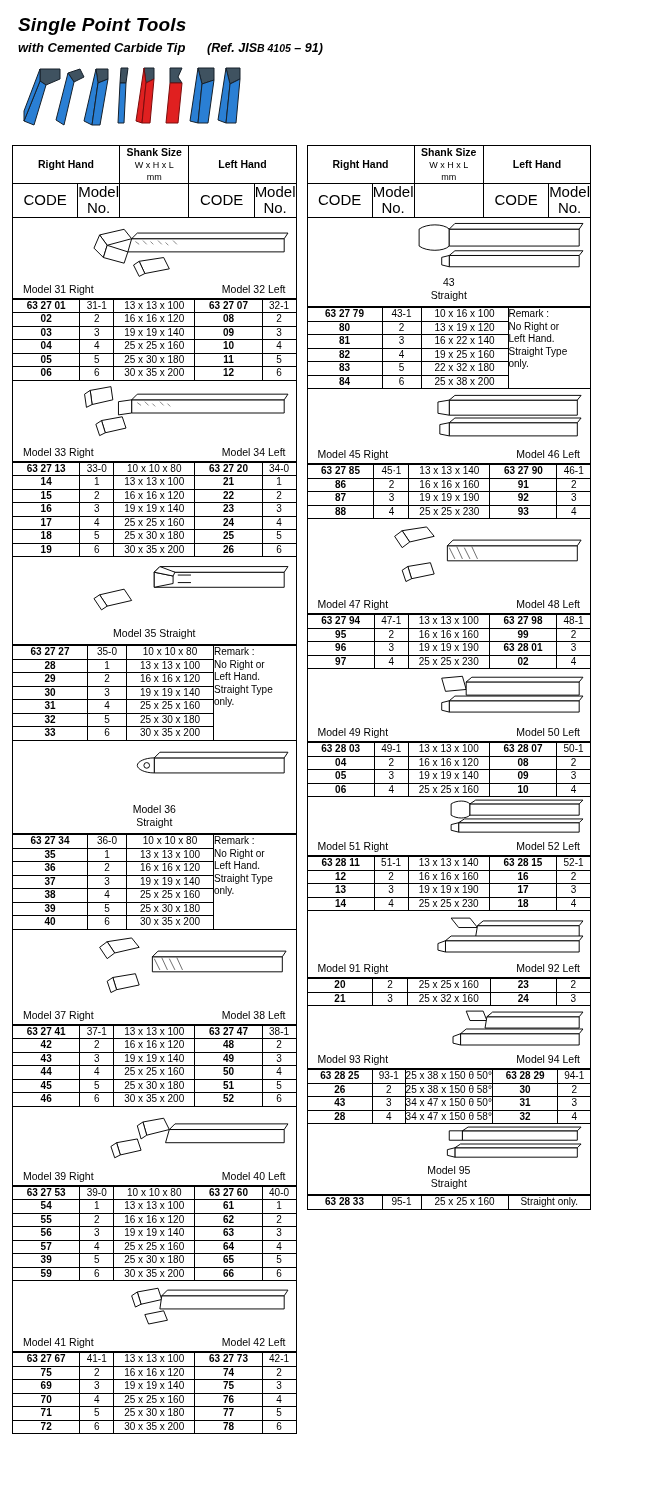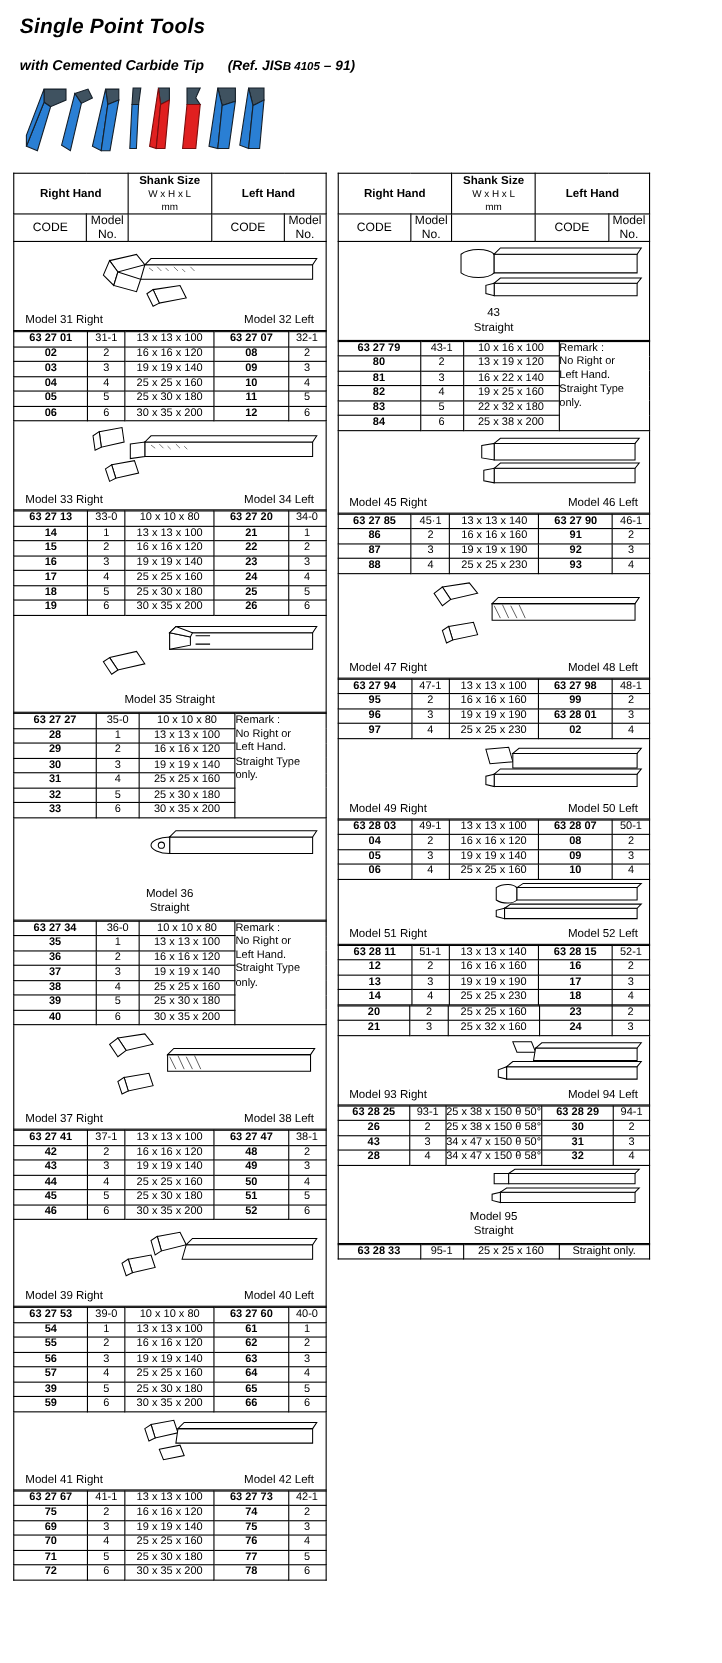--- a/index.html
+++ b/index.html
@@ -11,40 +11,40 @@
     -webkit-font-smoothing:antialiased;
   }
   .page{width:603px;position:relative;padding:0;box-sizing:border-box;}
 
   
   .hdr{padding:14px 0 0 18px;}
   .hdr h1{
     font-size:19px;font-style:italic;font-weight:bold;margin:0;letter-spacing:.2px;
   }
   .hdr .sub{
-    font-size:13px;font-style:italic;font-weight:bold;margin-top:16px;
+    font-size:13px;font-style:italic;font-weight:bold;margin-top:4px;
   }
   .hdr .ref{font-size:12.5px;font-style:italic;font-weight:bold;margin-left:18px;}
   .hdr .ref .small{font-size:10.5px;}
 
   
   .toolstrip{margin:8px 0 10px 20px;height:72px;position:relative;}
 
   
   .cols{display:flex;gap:10px;padding:0 12px 18px 12px;box-sizing:border-box;}
   .col{width:309px;}
 
   
   table.t{border-collapse:collapse;width:100%;font-size:10px;}
   table.t td,table.t th{border:1px solid #000;padding:0;}
   .hdrrow td{
     text-align:center;font-weight:bold;font-size:10.5px;padding:3px 1px;
     line-height:1.15;
   }
-  .hdrrow2 td{text-align:center;font-size:11px;padding:2px 1px;line-height:1.1;}
+  .hdrrow2 td{text-align:center;font-size:15px;padding:2px 1px;line-height:1.1;}
 
   .bandwrap{border:1px solid #000;border-top:none;}
   .band{position:relative;overflow:hidden;}
   .bandlabels{display:flex;justify-content:space-between;font-size:10.5px;
     padding:1px 10px 3px 10px;}
   .bandlabels span{font-weight:normal;}
   .bandlabels .b{font-weight:normal;}
 
   .datarow td{font-size:10px;padding:1px 2px;line-height:1.25;}
   .code{font-weight:bold;text-align:center;white-space:nowrap;}
@@ -862,20 +862,36 @@
                 <td class="c-code code">14</td>
                 <td class="c-mod mod">4</td>
                 <td class="c-shank shank">25 x 25 x 230</td>
                 <td class="c-code code">18</td>
                 <td class="c-mod mod">4</td>
               </tr>
             </tbody>
           </table>
         </div>
         <div class="blk">
+          <div class="bandwrap">
+          <div class="band">
+              <svg class="ill" viewBox="0 0 300 50" height="50">
+      <path d="M152 6 L172 6 L180 16 L160 16 Z" fill="#fff" stroke="#000"></path>
+      <path d="M180 14 L288 14 L288 26 L178 26 Z" fill="#fff" stroke="#000"></path>
+      <path d="M180 14 L186 9 L292 9 L288 14 Z" fill="#fff" stroke="#000"></path>
+      <path d="M146 30 L288 30 L288 42 L146 42 Z" fill="#fff" stroke="#000"></path>
+      <path d="M146 30 L152 25 L292 25 L288 30 Z" fill="#fff" stroke="#000"></path>
+      <path d="M146 30 L138 33 L138 40 L146 42 Z" fill="#fff" stroke="#000"></path>
+    </svg>
+            </div>
+            <div class="bandlabels">
+            <span>Model 91 Right</span>
+            <span class="b">Model  92 Left</span>
+          </div>
+          </div>
           <table class="t" style="border-top:none">
             <tbody>
               <tr class="datarow">
                 <td class="c-code code">20</td>
                 <td class="c-mod mod">2</td>
                 <td class="c-shank shank">25 x 25 x 160</td>
                 <td class="c-code code">23</td>
                 <td class="c-mod mod">2</td>
               </tr>
               <tr class="datarow">

